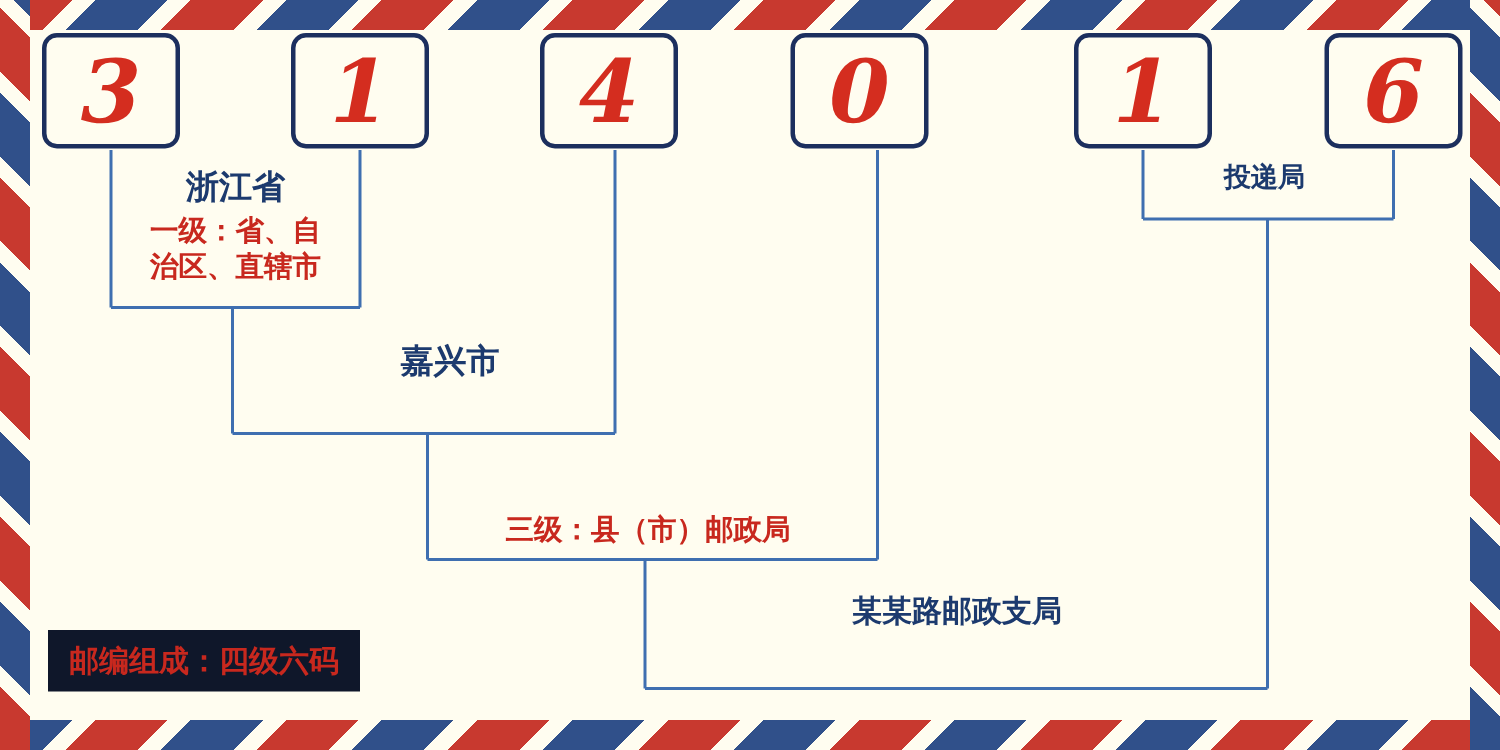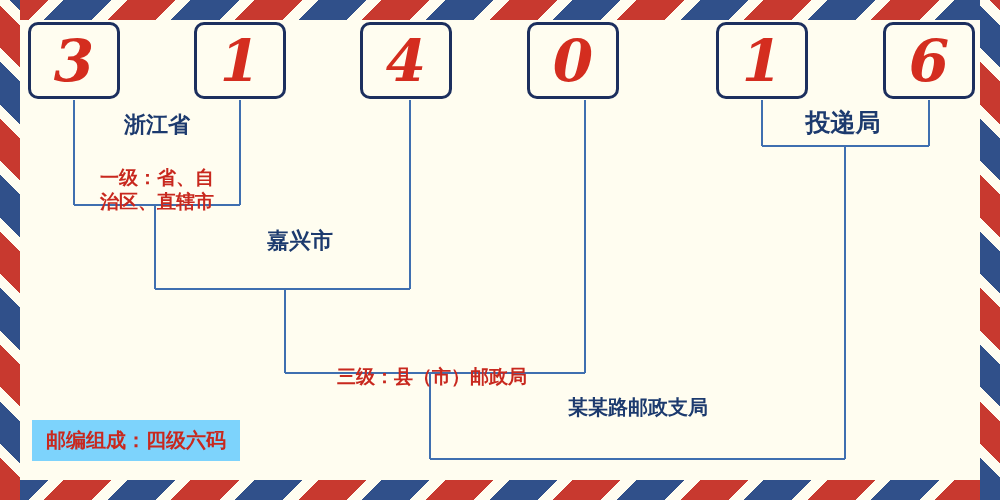--- a/index.html
+++ b/index.html
@@ -78,37 +78,36 @@
     white-space: nowrap;
     text-align: center;
   }
   .label-desc {
     position: absolute;
     transform: translateX(-50%);
     color: #c8281e;
     font-weight: bold;
     font-size: 19px;
     white-space: nowrap;
-    margin-top: 24px;
   }
   .label-delivery {
     position: absolute;
     transform: translateX(-50%);
     color: #1c3a6e;
     font-weight: bold;
-    font-size: 25px;
+    font-size: 18px;
     white-space: nowrap;
   }
 
   
   .footer-box {
     position: absolute;
     left: 32px;
     top: 420px;
-    background: #7dd3fc;
+    background: #0f172a;
     padding: 7px 14px;
   }
   .footer-text {
     color: #c8281e;
     font-weight: bold;
     font-size: 20px;
     white-space: nowrap;
   }
 </style>
 </head>

